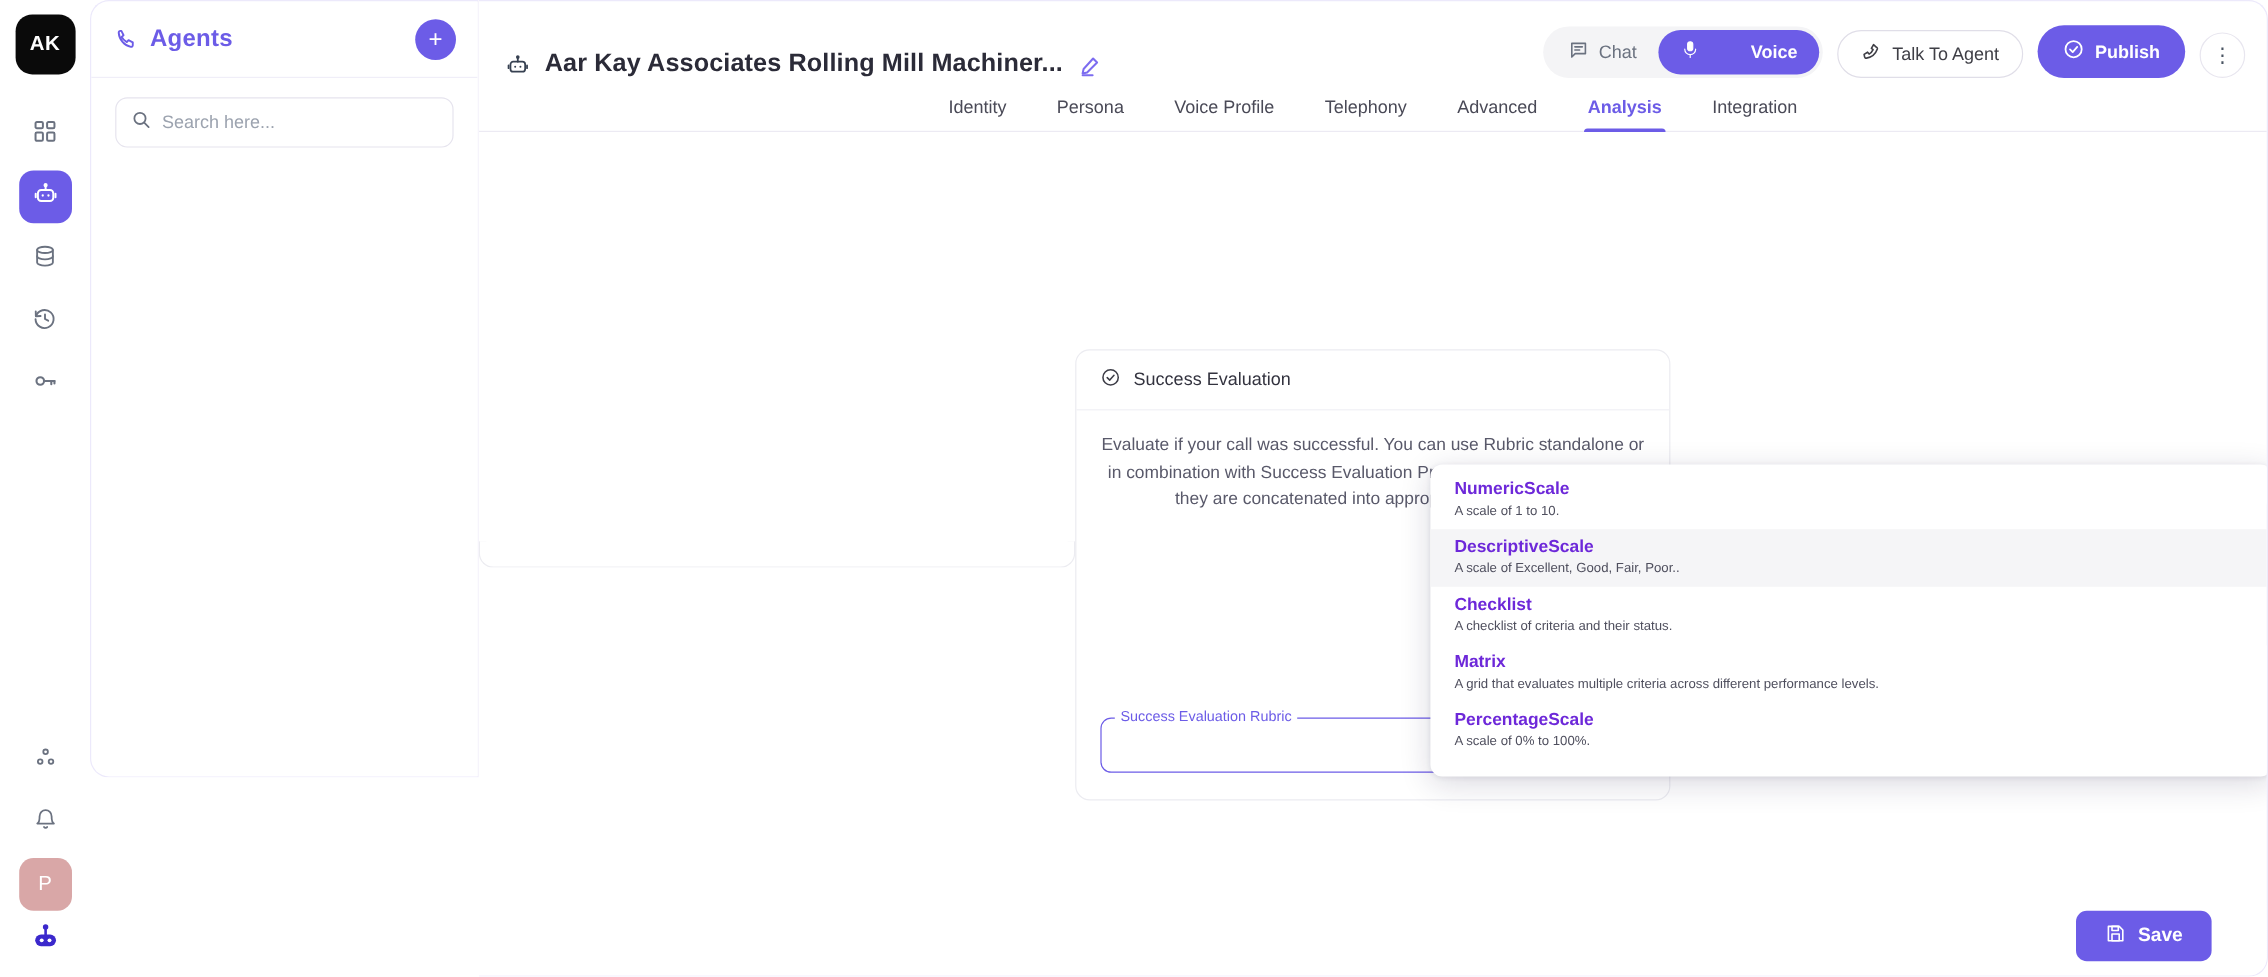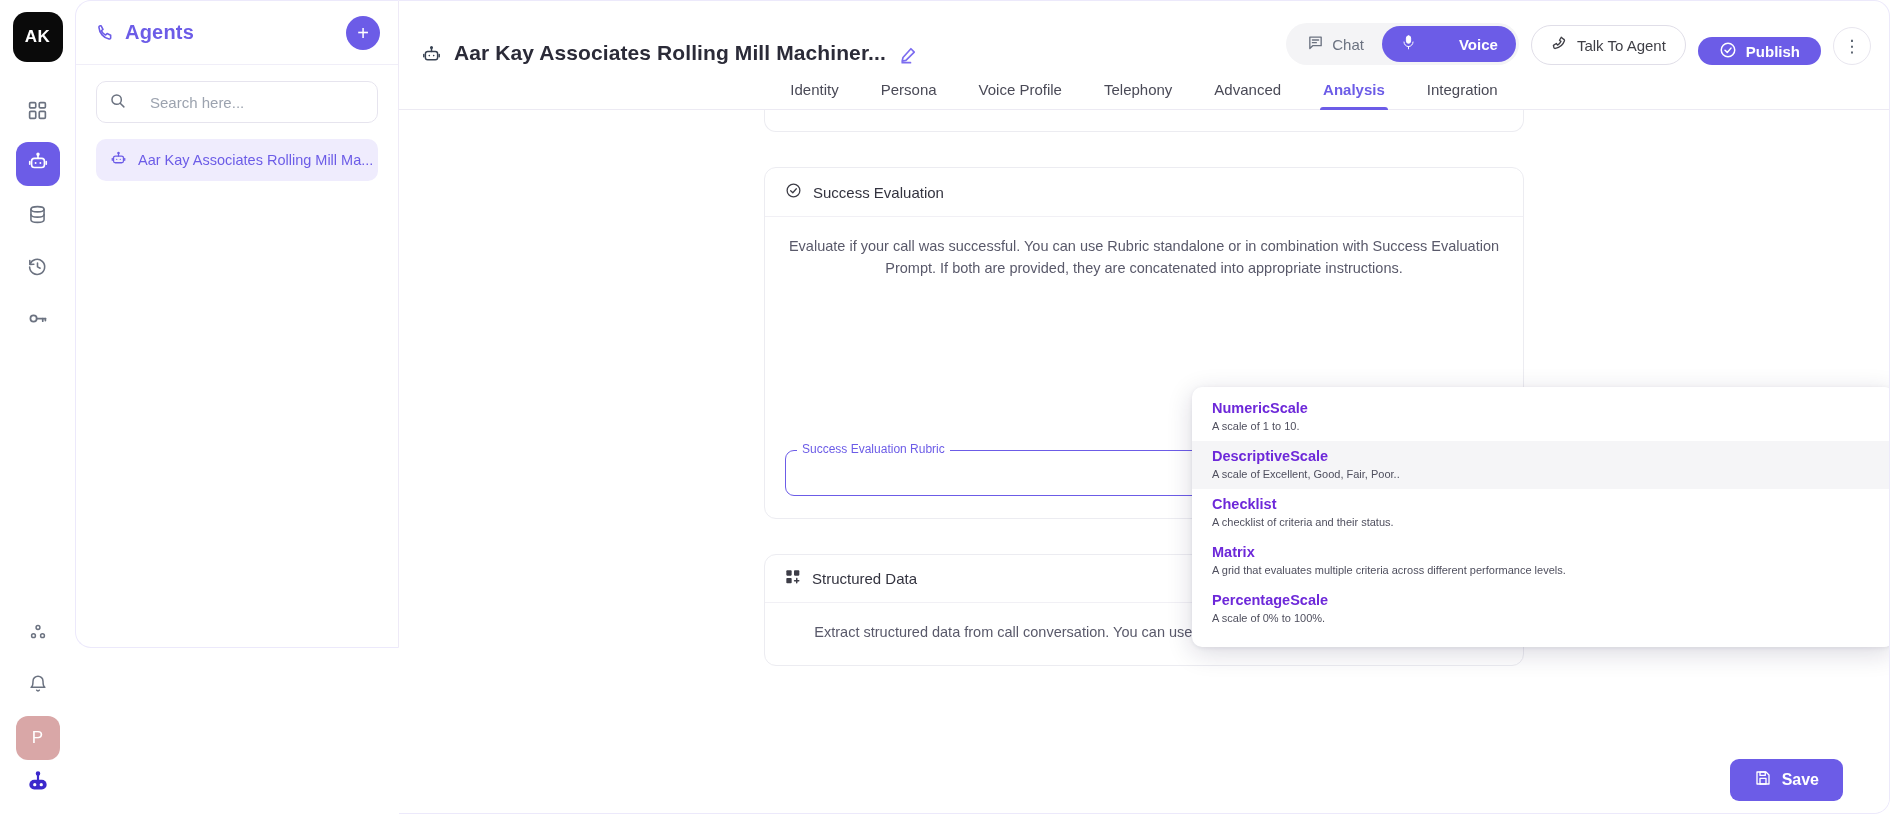--- a/index.html
+++ b/index.html
@@ -68,21 +68,21 @@
   }
   .add-btn {
     width: 34px; height: 34px; border-radius: 50%;
     background: #6c5ce7; color: #fff; border: none;
     display: flex; align-items: center; justify-content: center;
     font-size: 20px; line-height: 1; cursor: pointer; font-weight: 300;
   }
   .agents-body { padding: 16px 20px 0 20px; }
   .search-wrap {
     height: 42px; border: 1px solid #e6e4ee; border-radius: 10px;
-    display: flex; align-items: center; padding: 0 12px; gap: 24px;
+    display: flex; align-items: center; padding: 0 12px; gap: 9px;
     background: #fff;
   }
   .search-wrap svg { flex: none; color: #6b7280; }
   .search-wrap input {
     border: none; outline: none; flex: 1; font-size: 15px;
     font-family: "Liberation Sans", sans-serif; color: #374151;
     background: transparent;
   }
   .search-wrap input::placeholder { color: #9ca3af; }
   .agent-item {
@@ -133,21 +133,21 @@
   .seg-btn.active { background: #6c5ce7; color: #fff; font-weight: 600; gap: 42px; }
   .ghost-btn {
     display: flex; align-items: center; gap: 9px;
     height: 40px; padding: 0 19px; border-radius: 999px;
     border: 1px solid #e0dee8; background: #fff; color: #3f3f46;
     font-size: 15px; font-family: "Liberation Sans", sans-serif;
     cursor: pointer; white-space: nowrap; flex: none;
   }
   .publish-btn {
     display: flex; align-items: center; gap: 9px;
-    height: 28px; padding: 0 21px; border-radius: 999px;
+    height: 44px; padding: 0 21px; border-radius: 999px;
     border: none; background: #6c5ce7; color: #fff;
     font-size: 15px; font-weight: 600;
     font-family: "Liberation Sans", sans-serif;
     cursor: pointer; white-space: nowrap; flex: none;
   }
   .kebab {
     width: 38px; height: 38px; border-radius: 50%;
     border: 1px solid #e8e6ef; background: #fff; color: #4b5563;
     display: flex; align-items: center; justify-content: center;
     cursor: pointer; flex: none; font-size: 17px; line-height: 1;
@@ -167,21 +167,21 @@
   .tab.active { color: #6c5ce7; font-weight: 600; }
   .tab.active::after {
     content: ""; position: absolute; left: 18px; right: 18px; bottom: -1px;
     height: 3px; background: #6c5ce7; border-radius: 3px 3px 0 0;
   }
 
   
   .content {
     flex: 1; min-height: 0; position: relative;
     padding: 0 0 0 0;
-    display: flex; flex-direction: column; align-items: center;
+    display: flex; flex-direction: row; align-items: center;
     overflow: hidden;
   }
   .card-stub {
     width: 760px; height: 22px;
     border: 1px solid #ececf1; border-top: none;
     border-radius: 0 0 12px 12px; background: #fff;
     margin-top: 0;
   }
   .card {
     width: 760px; background: #fff;
@@ -351,33 +351,20 @@
     </div>
     <div class="agents-body">
       <div class="search-wrap">
         <span>
           <svg width="17" height="17" viewBox="0 0 24 24" fill="none" stroke="currentColor" stroke-width="2.1" stroke-linecap="round">
             <circle cx="10.8" cy="10.8" r="6.6"></circle>
               <path d="M15.8 15.8 21 21"></path>
           </svg>
         </span>
         <input type="text" placeholder="Search here..." style="">
-      </div>
-      <div class="agent-item">
-        <span>
-          <svg width="17" height="17" viewBox="0 0 24 24" fill="none" stroke="currentColor" stroke-width="1.8" stroke-linecap="round" stroke-linejoin="round">
-            <rect x="5" y="8.5" width="14" height="9.5" rx="2.6"></rect>
-            <path d="M12 5v3.5"></path>
-              <circle cx="12" cy="4.1" r=".9"></circle>
-            <path d="M3.2 12v2.6M20.8 12v2.6"></path>
-            <circle cx="9.5" cy="13.2" r=".95" fill="currentColor" stroke="none"></circle>
-            <circle cx="14.5" cy="13.2" r=".95" fill="currentColor" stroke="none"></circle>
-          </svg>
-        </span>
-        <span>Aar Kay Associates Rolling Mill Ma...</span>
       </div>
     </div>
   </div>
 
   <div class="main">
 
     <div class="topbar">
       <span class="topbar-bot">
         <svg width="21" height="21" viewBox="0 0 24 24" fill="none" stroke="currentColor" stroke-width="1.7" stroke-linecap="round" stroke-linejoin="round">
           <rect x="5" y="8.5" width="14" height="9.5" rx="2.6"></rect>

